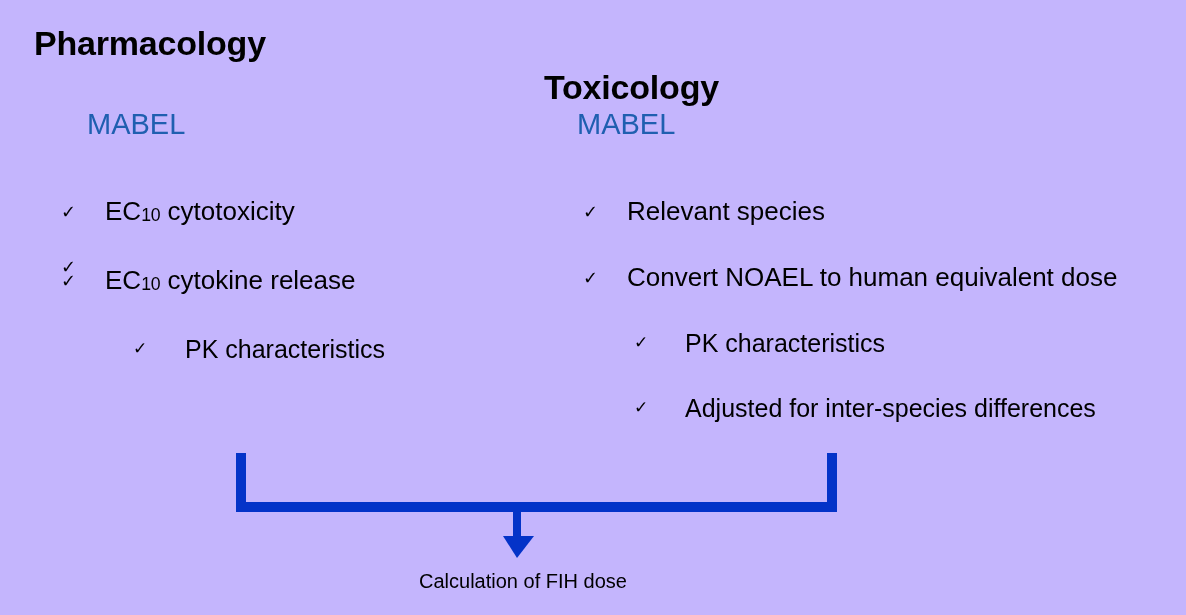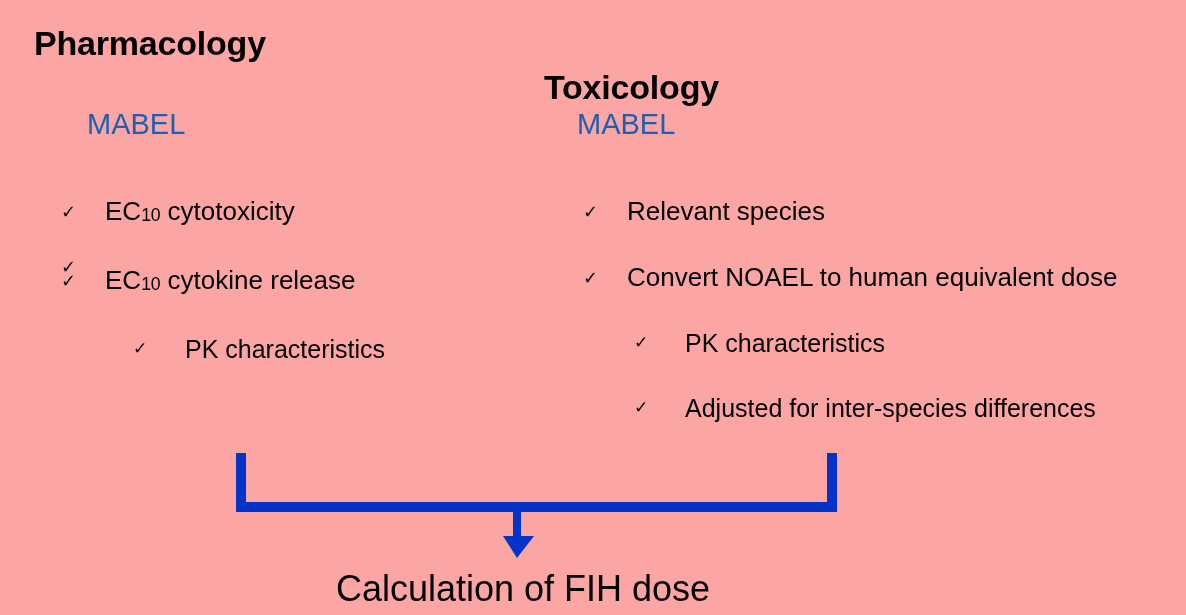--- a/index.html
+++ b/index.html
@@ -8,21 +8,21 @@
     background: #ffffff;
   }
   body {
     font-family: "Liberation Sans", sans-serif;
     -webkit-font-smoothing: antialiased;
   }
   #slide {
     position: relative;
     width: 1186px;
     height: 615px;
-    background: #fca5a5;
+    background: #c4b5fd;
     overflow: hidden;
   }
 
   
   .col-heading {
     position: absolute;
     font-size: 34px;
     font-weight: bold;
     color: #000000;
     letter-spacing: -0.2px;
@@ -109,21 +109,21 @@
     pointer-events: none;
   }
 
   
   #caption-fih {
     position: absolute;
     left: 0;
     top: 571px;
     width: 1046px;
     text-align: center;
-    font-size: 36px;
+    font-size: 20px;
     color: #000000;
     line-height: 1;
     white-space: nowrap;
   }
 </style>
 </head>
 <body>
 
 <div id="slide">
 

